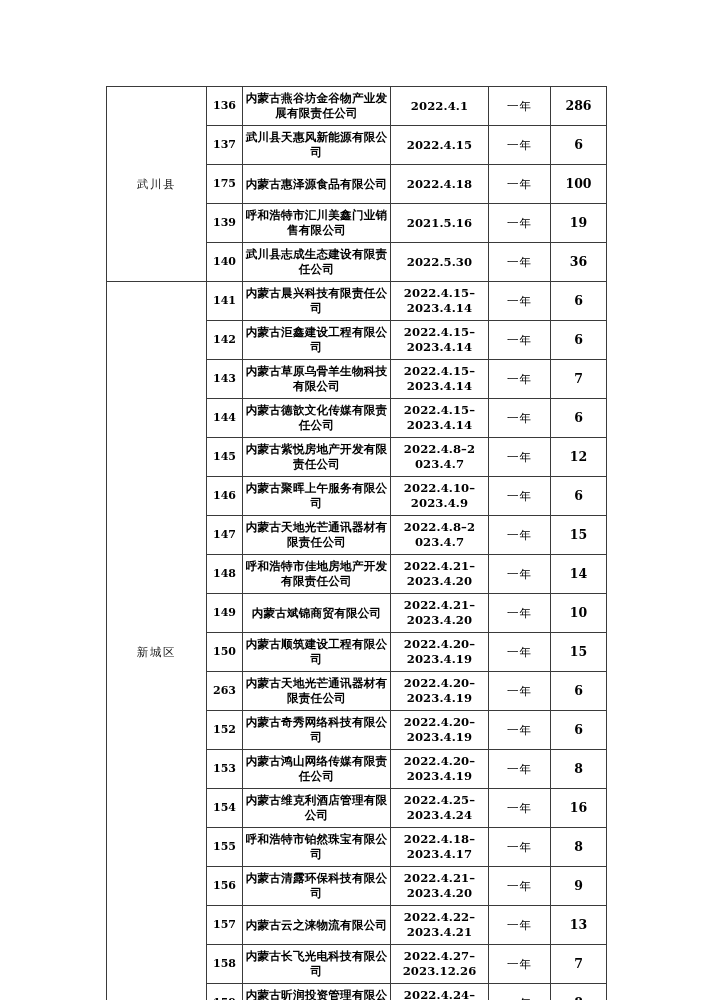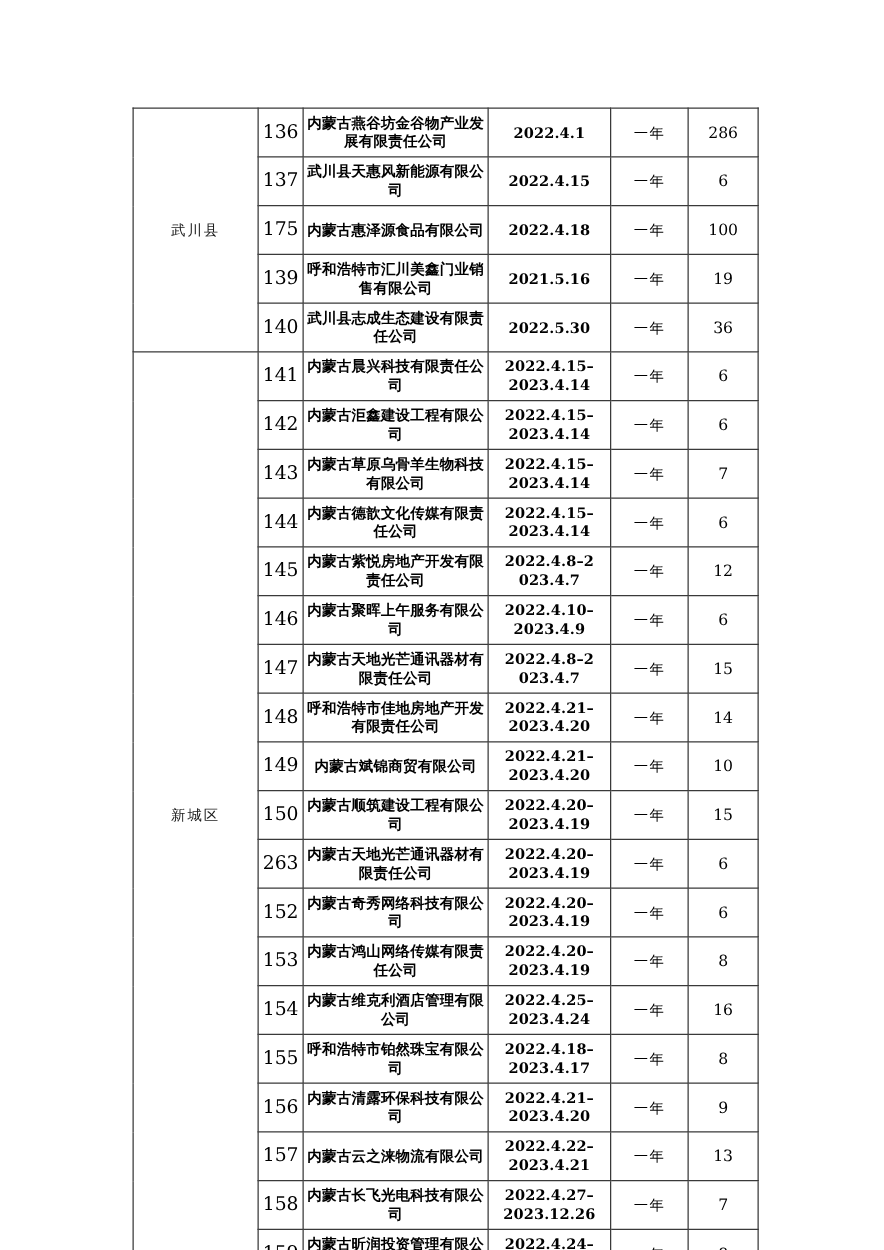--- a/index.html
+++ b/index.html
@@ -47,22 +47,22 @@
   col.c-term   { width: 62px; }
   col.c-count  { width: 56px; }
 
   .cell-region {
     font-size: 11.5px;
     letter-spacing: 1.6px;
     color: #1a1a1a;
     margin-left: 44px;
   }
   .cell-seq {
-    font-size: 15px;
-    font-weight: normal;
+    font-size: 11px;
+    font-weight: bold;
     font-family: "DejaVu Serif", "Liberation Serif", serif;
   }
   .cell-name {
     font-size: 11.6px;
     font-weight: bold;
     padding: 3px 4px;
     letter-spacing: 0.2px;
     color: #000;
   }
   .cell-date {
@@ -73,21 +73,21 @@
     letter-spacing: 0.1px;
     margin-left: 36px;
   }
   .cell-term {
     font-size: 11.5px;
     letter-spacing: 1px;
     margin-top: 32px;
   }
   .cell-count {
     font-size: 12.5px;
-    font-weight: normal;
+    font-weight: bold;
   }
   .row-tall td { height: 38px; }
 </style>
 </head>
 <body>
 
 <div id="page">
   <div id="table-wrap">
     <table class="doc-table">
       <colgroup>

